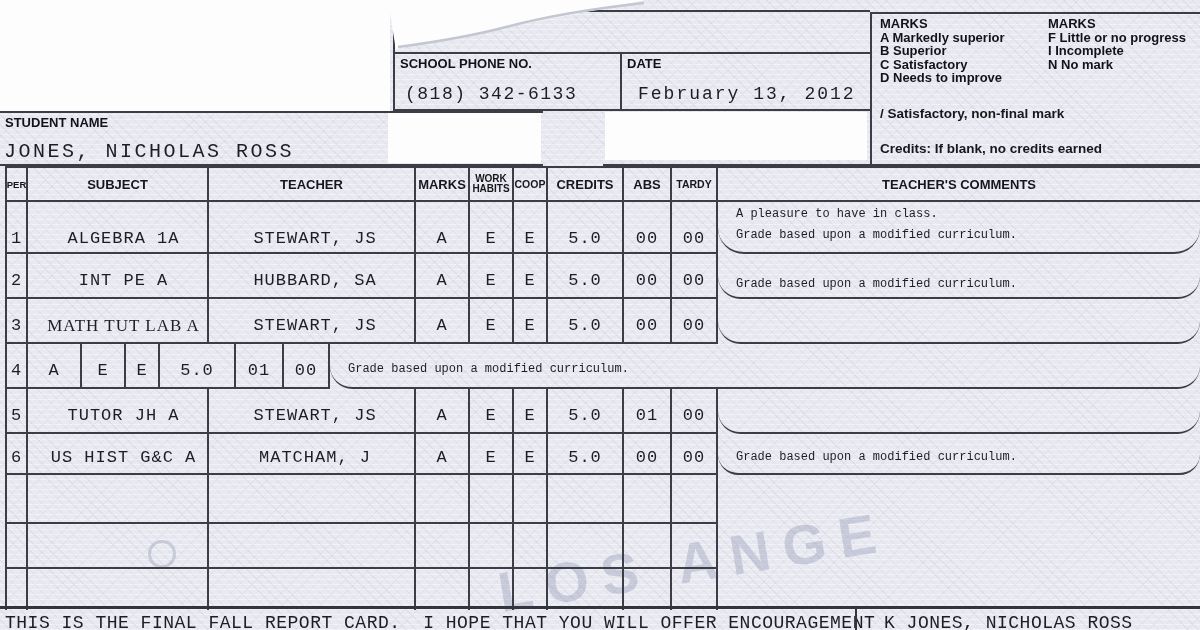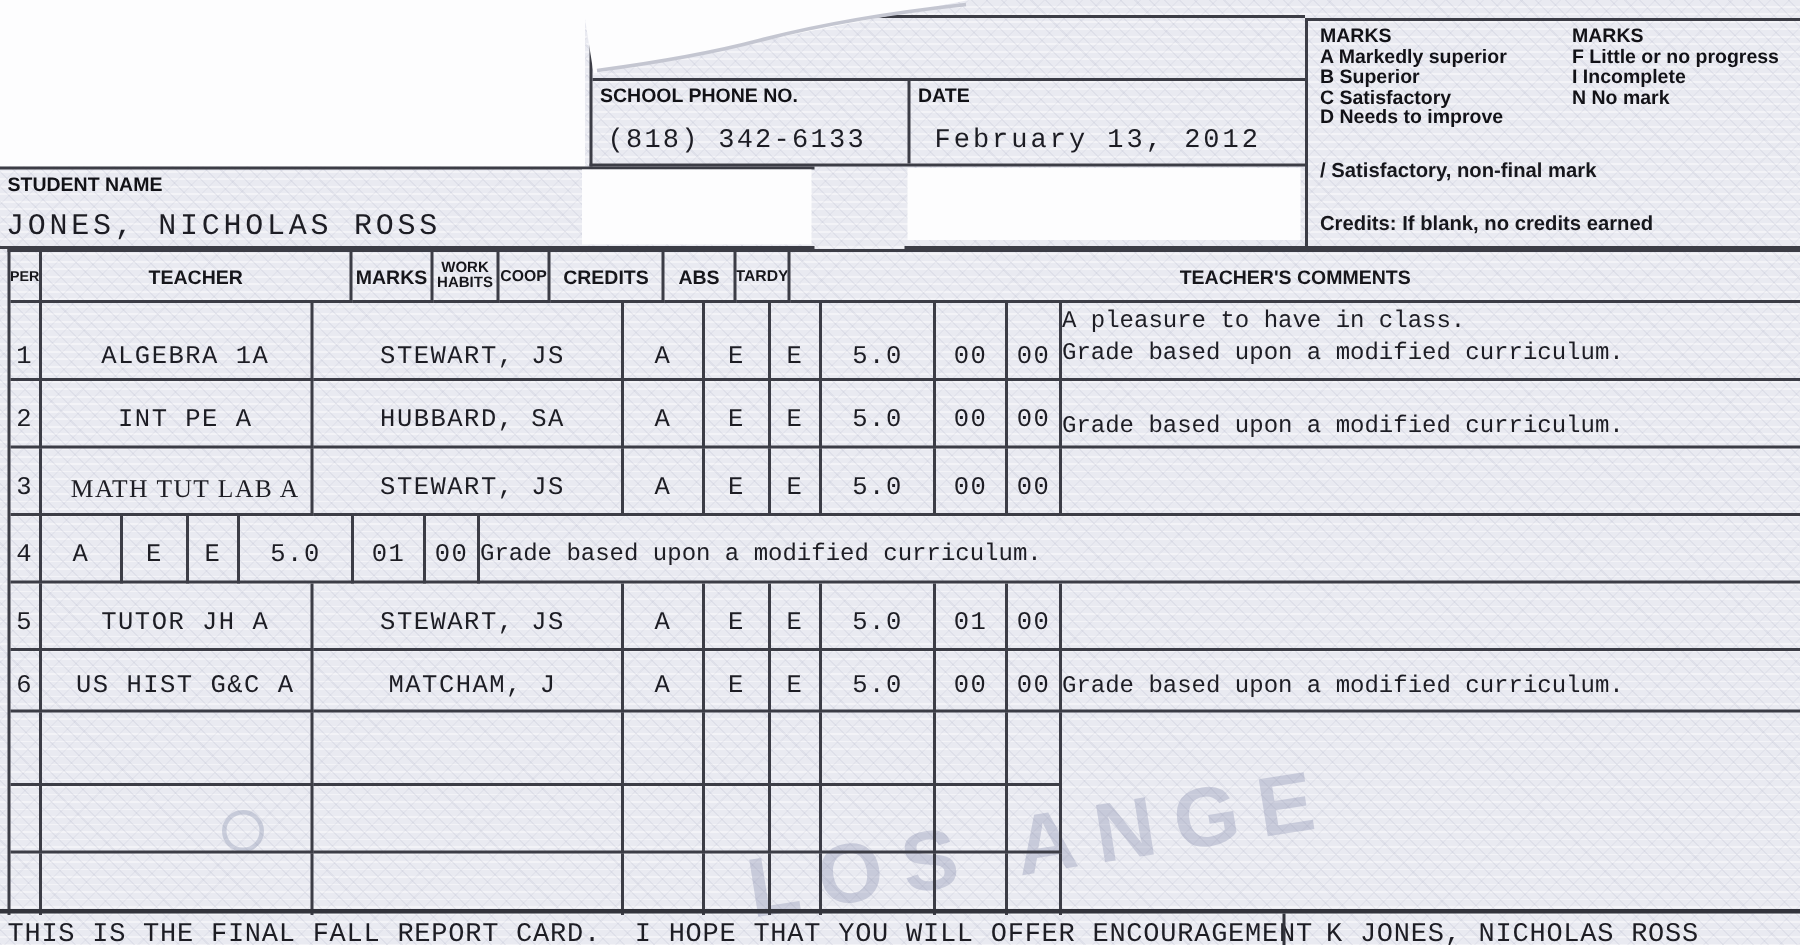--- a/index.html
+++ b/index.html
@@ -18,21 +18,21 @@
   .lbl  { font-weight:bold; color:#121217; }
 
   .white-corner { position:absolute; left:0; top:0; width:390px; height:111px; background:#fdfdfe; }
 
   
   .center-panel { position:absolute; left:393px; top:10px; width:477px; height:101px;
     border-top:2px solid #3c3d46; border-left:2px solid #3c3d46; border-bottom:2px solid #3c3d46; }
   .title { position:absolute; left:0; right:0; top:3px; height:37px; text-align:center;
     font-weight:bold; font-size:31px; letter-spacing:1px; color:#111116; transform:translateX(12px); }
   .fields { position:absolute; left:0; right:0; top:40px; bottom:0; display:flex;
-    border-top:2px solid #3c3d46; }
+    border-top:2px solid #3c3d46;gap:15px; }
   .field { position:relative; height:100%; }
   .field.phone { width:210px; }
   .field.date  { flex:1; border-left:2px solid #3c3d46; }
   .field .flabel { position:absolute; left:5px; top:2px; font-size:13px; }
   .field .fvalue { position:absolute; top:30px; font-size:18px; letter-spacing:1.5px; white-space:nowrap; }
   .field.phone .fvalue { left:10px; }
   .field.date  .fvalue { left:16px; letter-spacing:2px; }
 
   .torn-wedge { position:absolute; left:388px; top:0; width:258px; height:49px; background:#fdfdfe;
     clip-path:polygon(0 0, 100% 0, 3% 100%); }
@@ -63,31 +63,31 @@
 
   
   .grid { position:absolute; left:5px; top:166px; width:1195px;
     border-left:2px solid #3c3d46; border-top:2px solid #3c3d46; }
   .row { display:flex; width:100%; }
   .cell { position:relative; display:flex; align-items:center; justify-content:center;
     border-right:2px solid #3c3d46; border-bottom:2px solid #3c3d46; overflow:hidden; }
   .cell.nob { border-bottom:none; }
   .cell.nor { border-right:none; }
   .c0{width:21px} .c1{width:181px} .c2{width:207px} .c3{width:54px} .c4{width:44px}
-  .c5{width:34px} .c6{width:76px} .c7{width:48px} .c8{width:36px} .c9{flex:1}
+  .c5{width:34px} .c6{width:76px} .c7{width:48px} .c8{width:46px} .c9{flex:1}
   .hc { font-weight:bold; color:#16161b; text-align:center; }
   .hc.c0{font-size:9.5px; letter-spacing:0;} 
   .hc.c1,.hc.c2,.hc.c3,.hc.c6,.hc.c7,.hc.c9{font-size:13px;}
   .hc.c4{font-size:10px; line-height:10.5px; white-space:normal; padding:0 4px;}
   .hc.c5,.hc.c8{font-size:10.5px;}
   .dcell { font-family:"Liberation Mono","DejaVu Sans Mono",monospace; font-size:17px; letter-spacing:1px; color:#1d1d24; }
   .c1.dcell { padding-left:12px; }
   .c2.dcell { padding-left:7px; }
-  .commcell { display:block; font-family:"Liberation Mono","DejaVu Sans Mono",monospace;
-    font-size:16px; line-height:21px; color:#1d1d24; white-space:nowrap; }
+  .commcell { display:block; padding-left:18px; font-family:"Liberation Mono","DejaVu Sans Mono",monospace;
+    font-size:12px; line-height:21px; color:#1d1d24; white-space:nowrap;border-radius:26px; }
 
   
   .footer { position:absolute; left:0; top:606px; width:1200px; height:24px; border-top:3px solid #33343c; }
   .footer .fl { position:absolute; left:5px; top:4px; font-size:18px; letter-spacing:.5px; white-space:pre; }
   .footer .vdiv { position:absolute; left:855px; top:0; bottom:0; width:2px; background:#33343c; }
   .footer .fr { position:absolute; left:884px; top:4px; font-size:18px; letter-spacing:.5px; white-space:pre; }
 
   
   .watermark { position:absolute; left:498px; top:524px; width:460px; height:92px;
     transform:rotate(-9deg); font-weight:bold; font-size:56px; letter-spacing:13px;
@@ -146,20 +146,21 @@
   <svg class="torn-svg" viewBox="0 0 258 50">
     <path d="M256,3 C210,8 160,16 118,27 C84,36 40,43 10,47" stroke="#c4c6d1" stroke-width="2.5" fill="none"></path>
   </svg>
 
   <div class="watermark">LOS ANGE</div>
   <div class="stamp-circle"></div>
 
   <div class="grid" id="grid">
       <div class="row" style="height: 34px;">
         <div class="cell hc c0">PER</div>
+        <div class="cell hc c1">SUBJECT</div>
         <div class="cell hc c2">TEACHER</div>
         <div class="cell hc c3">MARKS</div>
         <div class="cell hc c4">WORK HABITS</div>
         <div class="cell hc c5">COOP</div>
         <div class="cell hc c6">CREDITS</div>
         <div class="cell hc c7">ABS</div>
         <div class="cell hc c8">TARDY</div>
         <div class="cell hc c9 nor">TEACHER'S COMMENTS</div>
       </div>
       <div class="row" style="height: 52px;">

